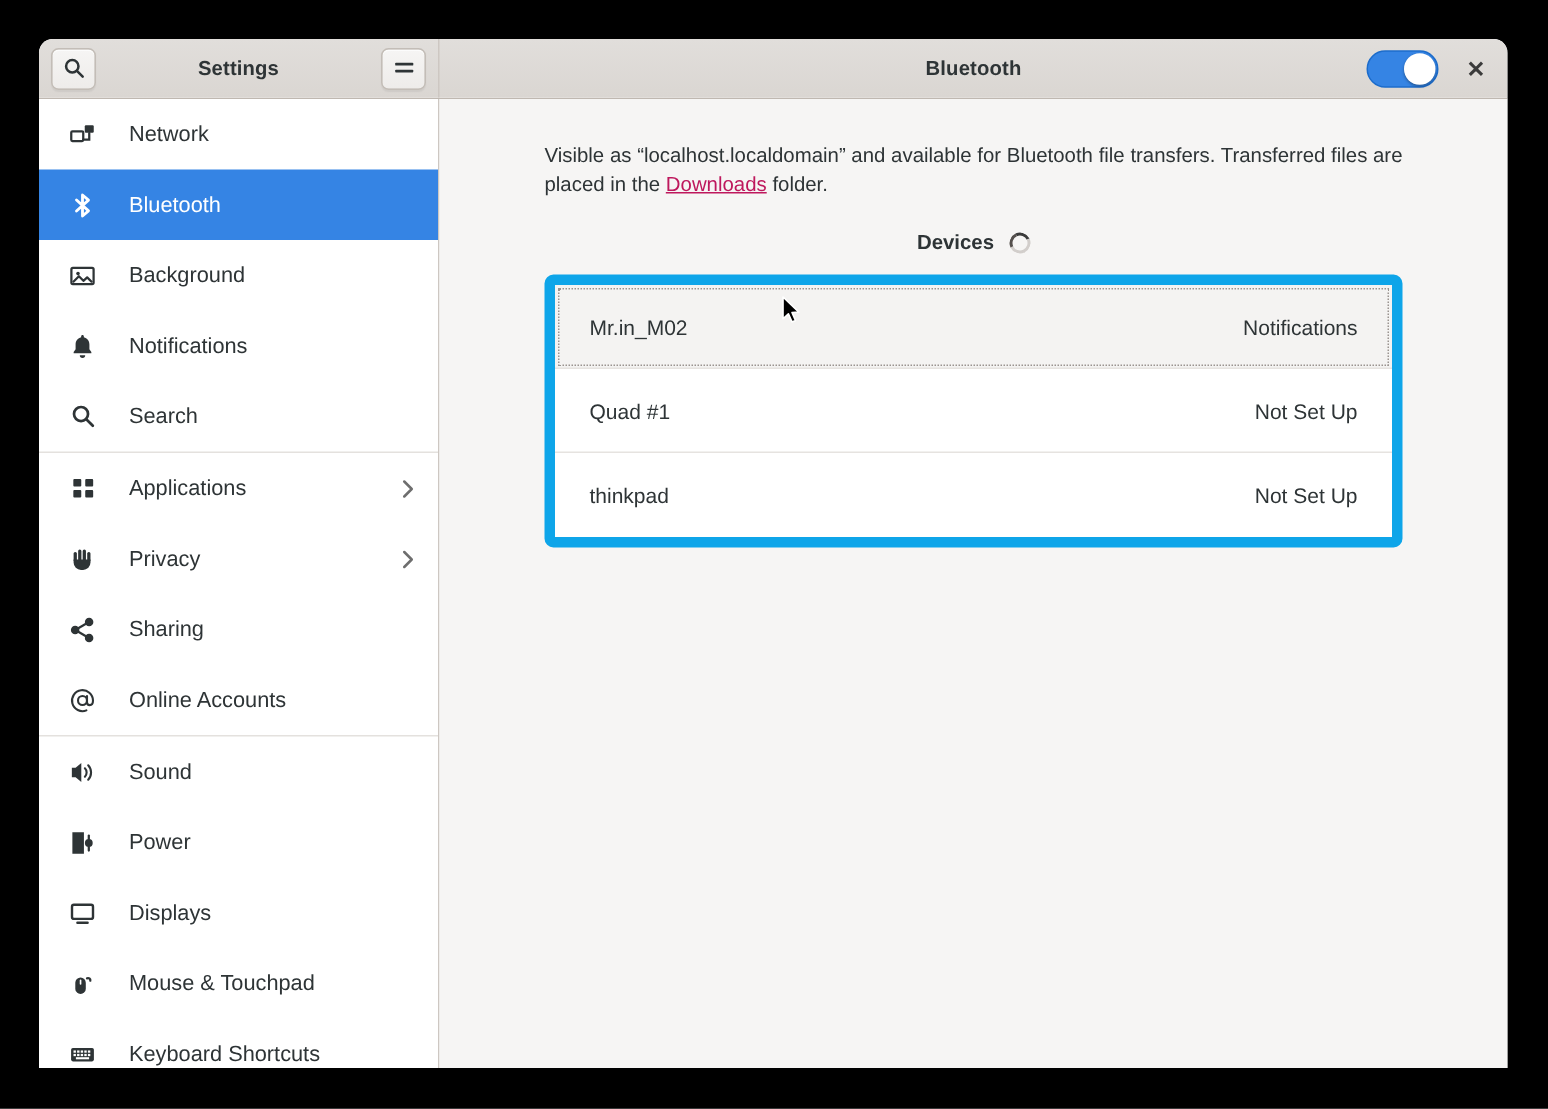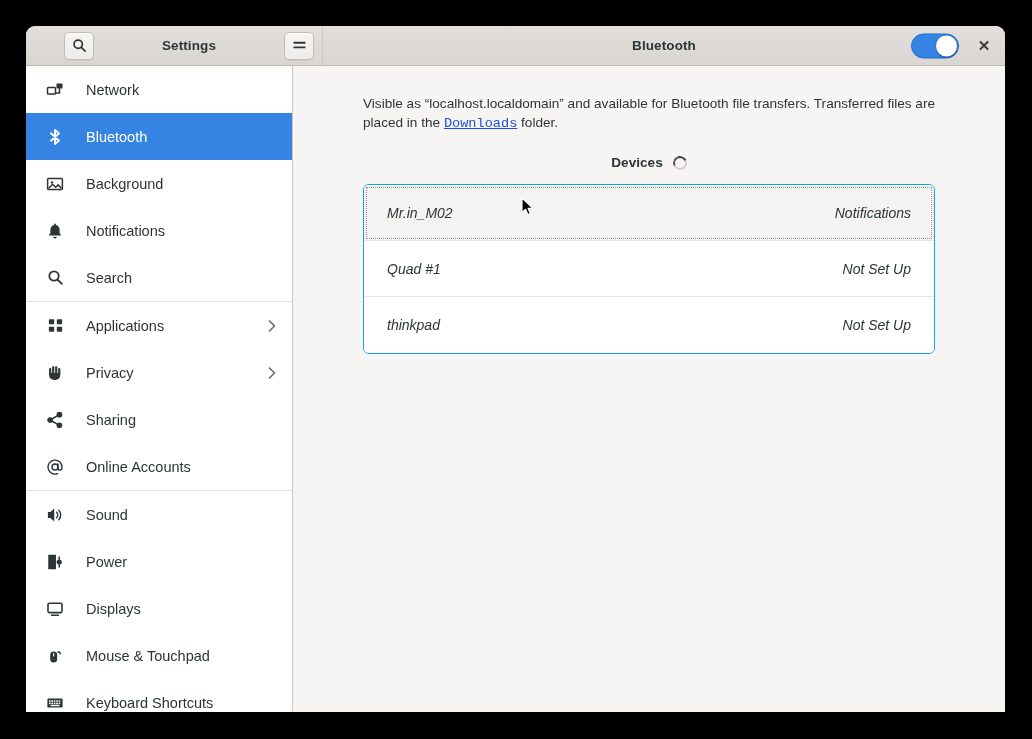--- a/index.html
+++ b/index.html
@@ -29,21 +29,20 @@
     background: linear-gradient(to bottom, #e1dedb 0%, #dad6d2 100%);
     border-bottom: 1px solid #bfb8b1;
     border-radius: 9px 9px 0 0;
   }
   .hb-left {
     width: 267px; height: 100%;
     display: flex; align-items: center; justify-content: space-between;
     padding: 0 8px;
     border-right: 1px solid #cdc7c2;
     position: relative;
-    margin-left: 30px;
   }
   .hb-right {
     flex: 1; height: 100%;
     display: flex; align-items: center;
     position: relative;
     padding-right: 10px;
   }
   .hb-title {
     font-size: 13.5px; font-weight: bold; color: #2e3436;
     letter-spacing: 0.1px;
@@ -146,45 +145,44 @@
     position: relative;
     padding: 28px 70px 0 70px;
   }
   .desc {
     font-size: 13.6px; color: #2e3436;
     line-height: 19px;
     text-align: justify;
     width: 572px;
   }
   .desc a {
-    color: #1d4ed8; text-decoration: underline; font-family: Liberation Mono, monospace;
+    color: #be185d; text-decoration: underline;
   }
   .devices-head {
     margin-top: 22px;
     display: flex; align-items: center;
     font-size: 13.6px; font-weight: bold; color: #2e3436; justify-content: center;
   }
   .spinner {
     width: 14px; height: 14px;
     margin-left: 10px;
     border-radius: 50%;
     border: 2.4px solid #d2cecb;
     border-top-color: #3b3b3b;
     border-left-color: #55504d;
     transform: rotate(20deg);
   }
 
   .device-list {
     margin-top: 14px;
     width: 572px;
     background: #ffffff;
-    border: 1px solid #0ea5e9;
+    border: 7px solid #0ea5e9;
     border-radius: 6px;
     overflow: hidden;
-    font-style: italic;
   }
   .device-row {
     height: 56px;
     display: flex; align-items: center; justify-content: space-between;
     padding: 0 23px;
     font-size: 14px; color: #2e3436;
     background: #ffffff;
     border-bottom: 1px solid #e6e3e0;
     cursor: pointer;
   }

